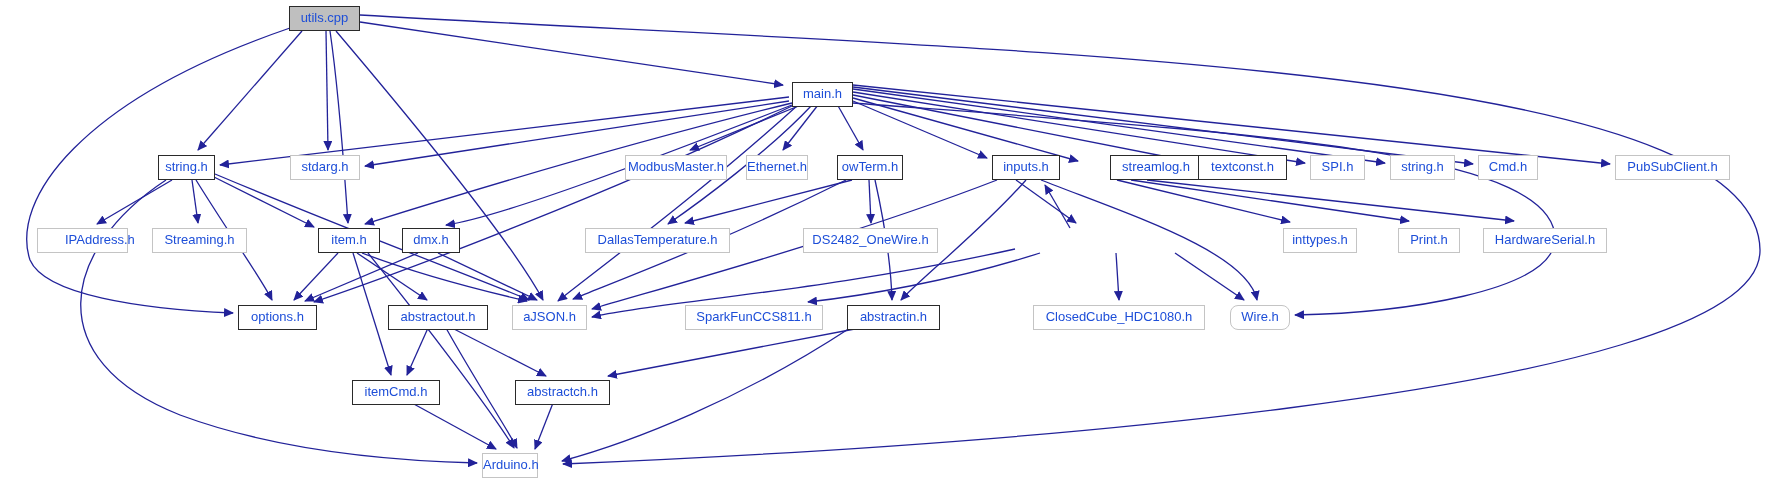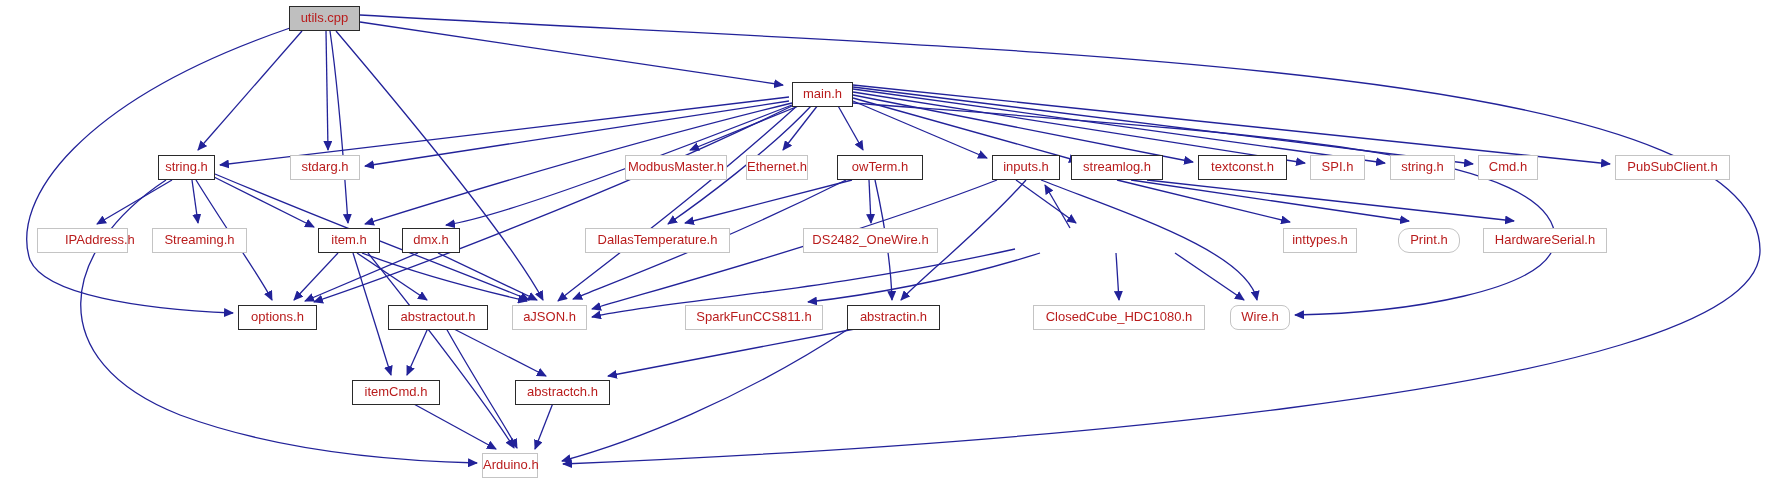--- a/index.html
+++ b/index.html
@@ -10,21 +10,21 @@
     font-family:"Liberation Sans", sans-serif;
     overflow:hidden;
   }
   #edges{position:absolute;left:0;top:0;width:1770px;height:485px;}
   .node{
     position:absolute;
     box-sizing:border-box;
     height:25px;
     background:#ffffff;
     border:1px solid #c4c4c4;
-    color:#b91c1c;
+    color:#1d4ed8;
     font-size:13px;
     line-height:22px;
     text-align:center;
     white-space:nowrap;
     z-index:2;
   }
   .node.internal{border:1.6px solid #2a2a2a;}
   .node.source{background:#bfbfbf;border:1.6px solid #2a2a2a;}
   path.edge{fill:none;stroke:#222299;stroke-width:1.3px;}
 </style>
@@ -115,37 +115,37 @@
   </svg>
 
   <div class="node source" style="left:289px;top:6px;width:71px;">utils.cpp</div>
 
   <div class="node internal" style="left:792px;top:82px;width:61px;">main.h</div>
 
   <div class="node internal" style="left:158px;top:155px;width:57px;">string.h</div>
   <div class="node" style="left:290px;top:155px;width:70px;">stdarg.h</div>
   <div class="node" style="left:625px;top:155px;width:102px;">ModbusMaster.h</div>
   <div class="node" style="left:746px;top:155px;width:62px;">Ethernet.h</div>
-  <div class="node internal" style="left:837px;top:155px;width:86px;">owTerm.h</div>
+  <div class="node internal" style="left:837px;top:155px;width:66px;">owTerm.h</div>
   <div class="node internal" style="left:992px;top:155px;width:68px;">inputs.h</div>
-  <div class="node internal" style="left:1071px;top:155px;width:92px;">streamlog.h</div>
+  <div class="node internal" style="left:1110px;top:155px;width:92px;">streamlog.h</div>
   <div class="node internal" style="left:1198px;top:155px;width:89px;">textconst.h</div>
   <div class="node" style="left:1310px;top:155px;width:55px;">SPI.h</div>
   <div class="node" style="left:1390px;top:155px;width:65px;">string.h</div>
   <div class="node" style="left:1478px;top:155px;width:60px;">Cmd.h</div>
   <div class="node" style="left:1615px;top:155px;width:115px;">PubSubClient.h</div>
 
   <div class="node" style="left:37px;top:228px;width:91px;padding-left:27px;">IPAddress.h</div>
   <div class="node" style="left:152px;top:228px;width:95px;">Streaming.h</div>
   <div class="node internal" style="left:318px;top:228px;width:62px;">item.h</div>
   <div class="node internal" style="left:402px;top:228px;width:58px;">dmx.h</div>
   <div class="node" style="left:585px;top:228px;width:145px;">DallasTemperature.h</div>
   <div class="node" style="left:803px;top:228px;width:135px;">DS2482_OneWire.h</div>
   <div class="node" style="left:1283px;top:228px;width:74px;">inttypes.h</div>
-  <div class="node" style="left:1398px;top:228px;width:62px;border-radius:11px;">Print.h</div>
+  <div class="node" style="left:1398px;top:228px;width:62px;">Print.h</div>
   <div class="node" style="left:1483px;top:228px;width:124px;">HardwareSerial.h</div>
 
   <div class="node internal" style="left:238px;top:305px;width:79px;">options.h</div>
   <div class="node internal" style="left:388px;top:305px;width:100px;">abstractout.h</div>
   <div class="node" style="left:512px;top:305px;width:75px;">aJSON.h</div>
   <div class="node" style="left:685px;top:305px;width:138px;">SparkFunCCS811.h</div>
   <div class="node internal" style="left:847px;top:305px;width:93px;">abstractin.h</div>
   <div class="node" style="left:1033px;top:305px;width:172px;">ClosedCube_HDC1080.h</div>
   <div class="node" style="left:1230px;top:305px;width:60px;border-radius:8px;">Wire.h</div>
 

